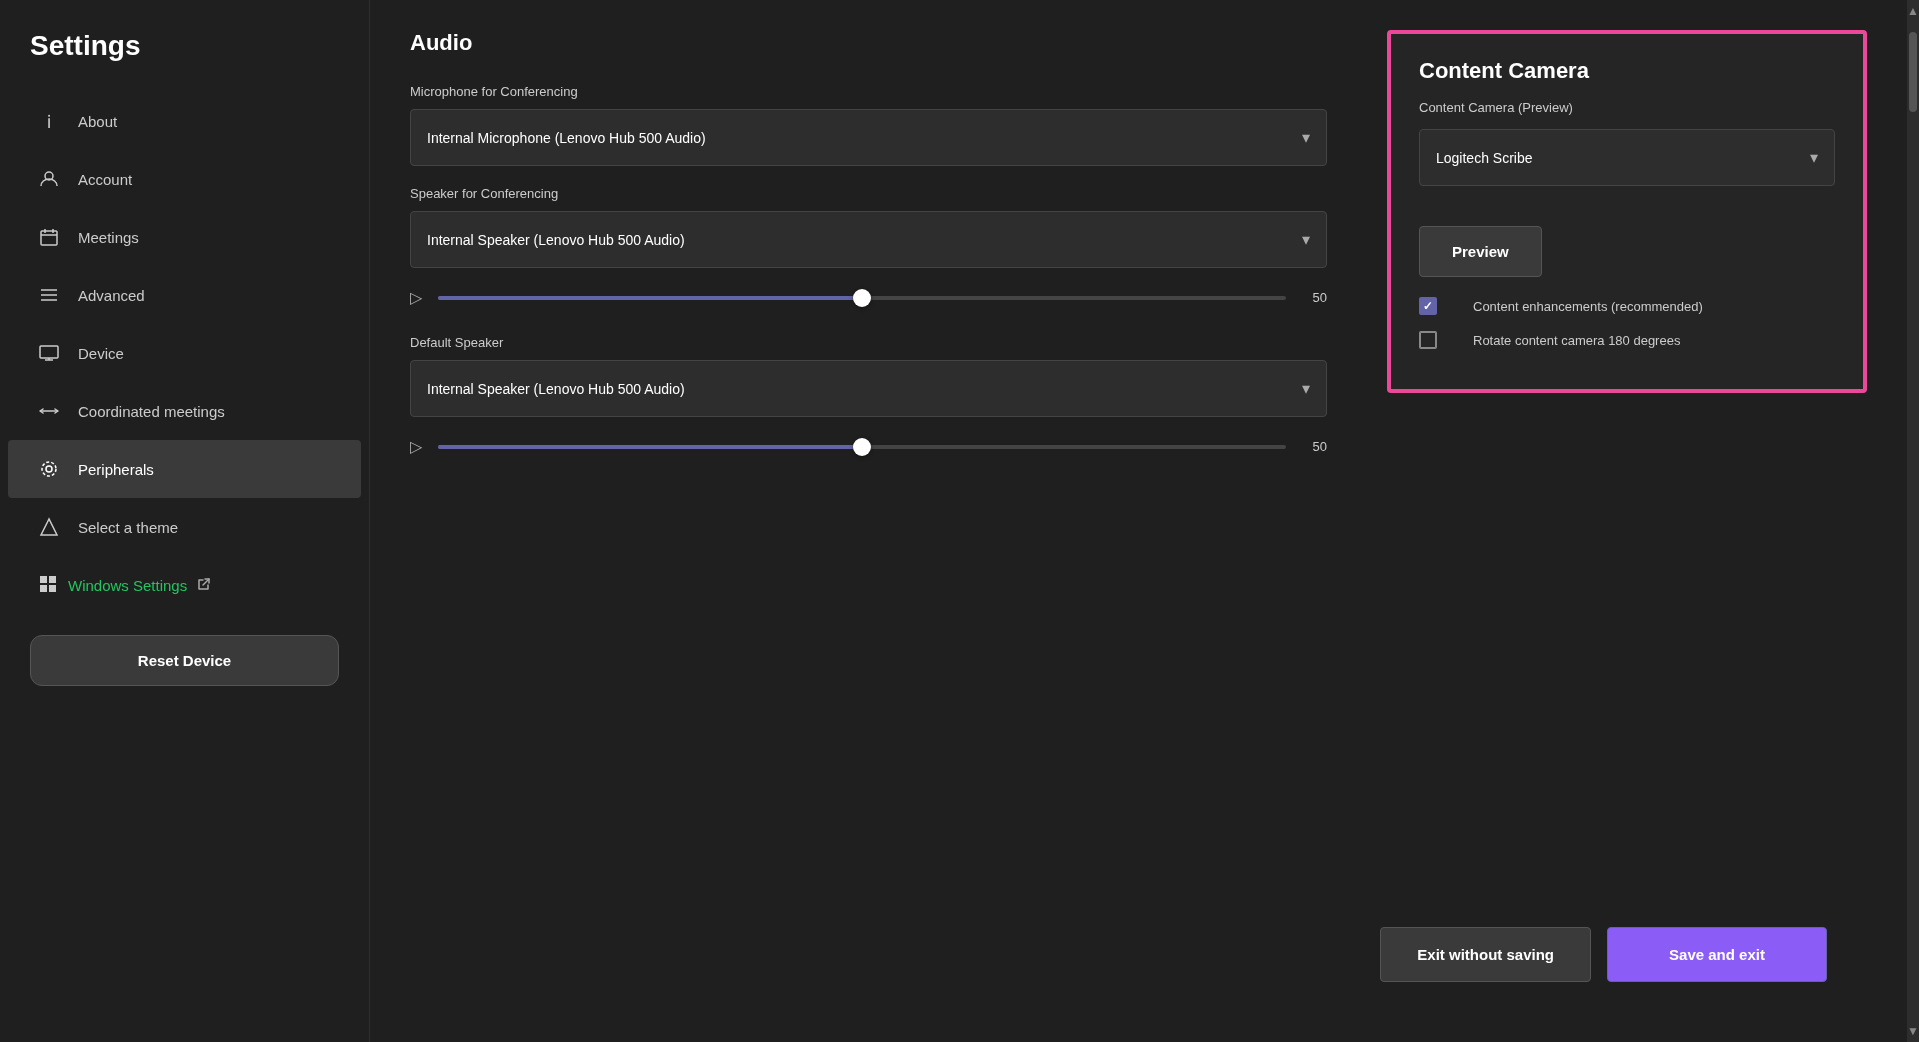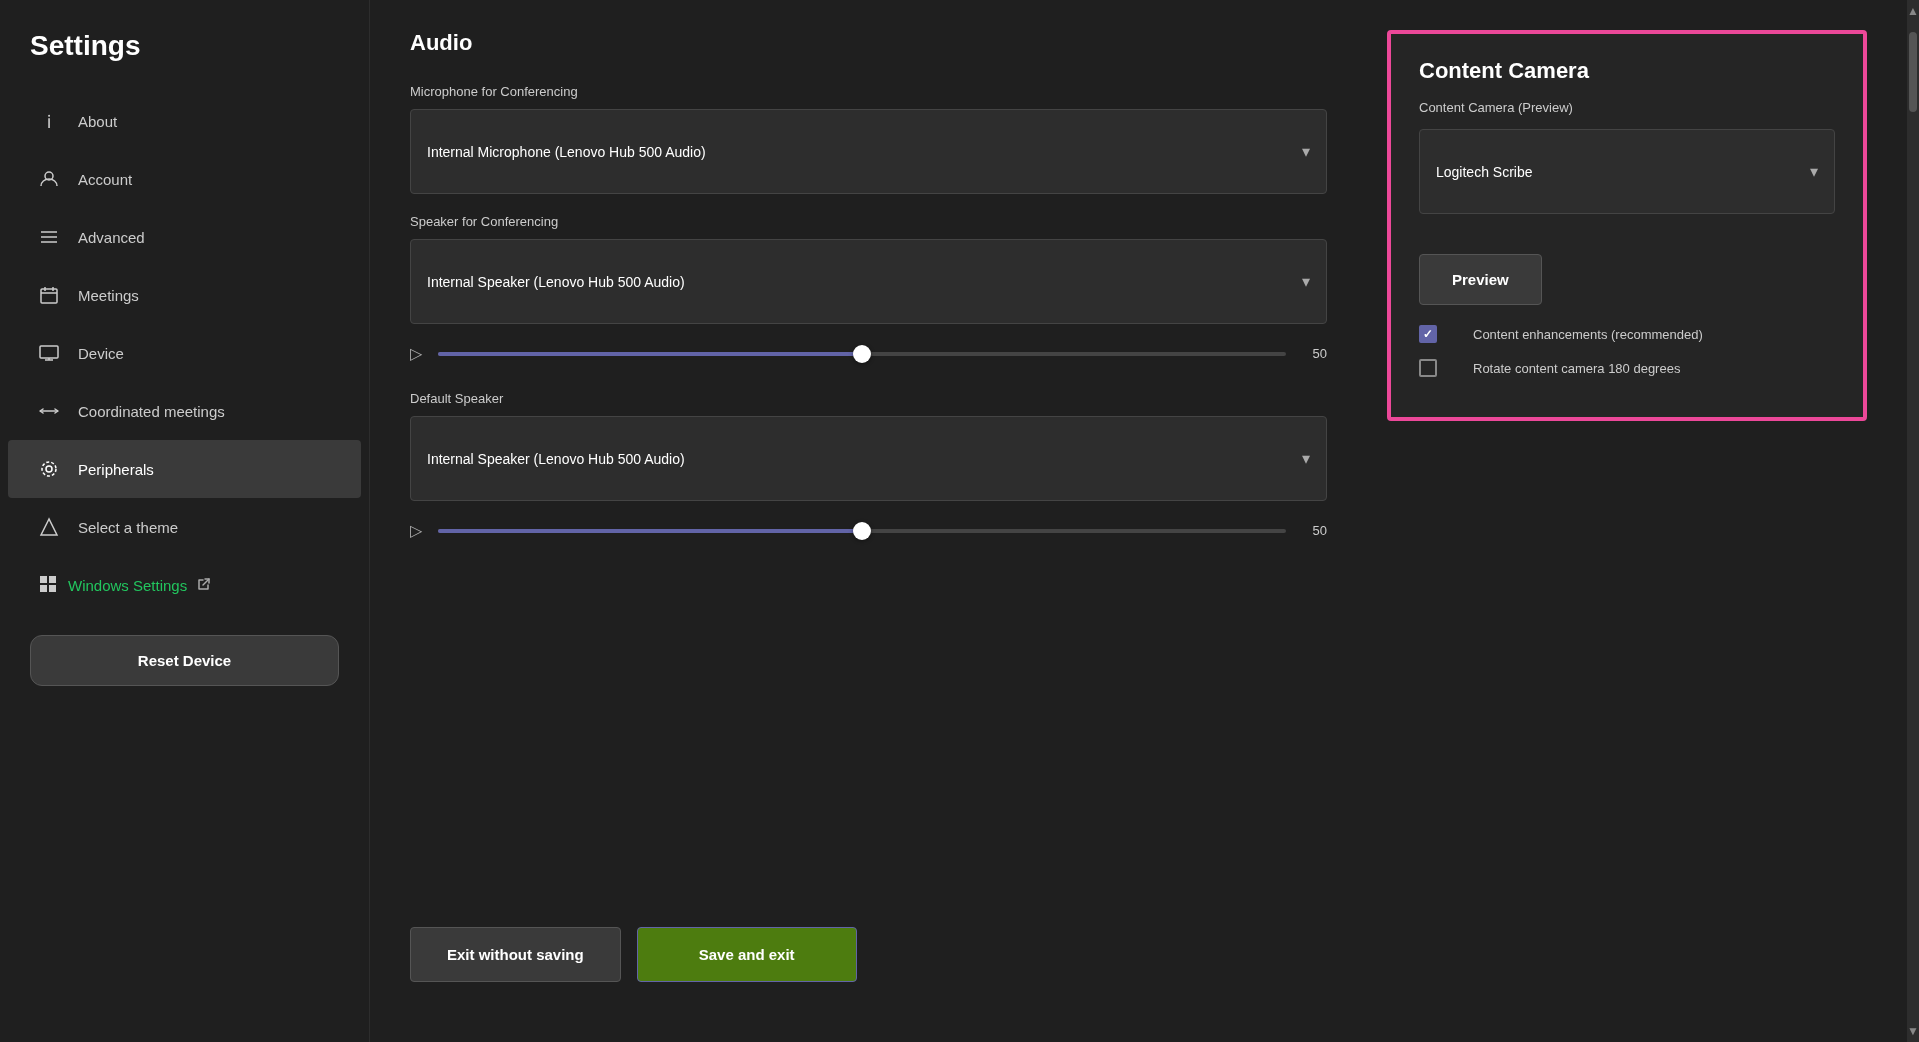--- a/index.html
+++ b/index.html
@@ -132,21 +132,21 @@
     .field-label {
       font-size: 13px;
       color: #cccccc;
       margin-bottom: 10px;
     }
 
     .dropdown {
       background: #2d2d2d;
       border: 1px solid #444;
       border-radius: 4px;
-      padding: 32px 16px;
+      padding: 18px 16px;
       display: flex;
       align-items: center;
       justify-content: space-between;
       cursor: pointer;
       margin-bottom: 20px;
       color: #ffffff;
       font-size: 14px;
     }
 
     .dropdown-arrow {
@@ -270,39 +270,40 @@
 
     .checkbox-label {
       font-size: 13px;
       color: #cccccc;
       margin-left: 24px;
     }
 
     
     .bottom-bar {
       display: flex;
+      justify-content: flex-end;
       gap: 16px;
       padding: 30px 40px 30px 0;
       margin-top: auto;
     }
 
     .btn-exit {
       background: #3a3a3a;
       border: 1px solid #555;
       color: #ffffff;
       padding: 18px 36px;
       border-radius: 4px;
       font-size: 15px;
       font-weight: 600;
       cursor: pointer;
       min-width: 200px;
     }
 
     .btn-save {
-      background: #4d7c0f;
+      background: #8b5cf6;
       border: 1px solid #6264a7;
       color: #ffffff;
       padding: 18px 36px;
       border-radius: 4px;
       font-size: 15px;
       font-weight: 600;
       cursor: pointer;
       min-width: 220px;
     }
 
@@ -347,38 +348,38 @@
         <circle cx="10" cy="7" r="4" stroke="#ccc" stroke-width="1.5"></circle>
         <path d="M2 17c0-4 3.6-7 8-7s8 3 8 7" stroke="#ccc" stroke-width="1.5" fill="none"></path>
       </svg>
     </span>
     <span class="sidebar-item-label">Account</span>
   </div>
 
   <div class="sidebar-item">
     <span class="icon">
       <svg width="20" height="20" viewBox="0 0 20 20" fill="none">
-        <line x1="2" y1="5" x2="18" y2="5" stroke="#ccc" stroke-width="1.5"></line>
-        <line x1="2" y1="10" x2="18" y2="10" stroke="#ccc" stroke-width="1.5"></line>
-        <line x1="2" y1="15" x2="18" y2="15" stroke="#ccc" stroke-width="1.5"></line>
-      </svg>
-    </span>
-    <span class="sidebar-item-label">Advanced</span>
-  </div>
-
-  <div class="sidebar-item">
-    <span class="icon">
-      <svg width="20" height="20" viewBox="0 0 20 20" fill="none">
         <rect x="2" y="4" width="16" height="14" rx="1" stroke="#ccc" stroke-width="1.5"></rect>
         <line x1="2" y1="8" x2="18" y2="8" stroke="#ccc" stroke-width="1.5"></line>
         <line x1="6" y1="2" x2="6" y2="6" stroke="#ccc" stroke-width="1.5"></line>
         <line x1="14" y1="2" x2="14" y2="6" stroke="#ccc" stroke-width="1.5"></line>
       </svg>
     </span>
     <span class="sidebar-item-label">Meetings</span>
+  </div>
+
+  <div class="sidebar-item">
+    <span class="icon">
+      <svg width="20" height="20" viewBox="0 0 20 20" fill="none">
+        <line x1="2" y1="5" x2="18" y2="5" stroke="#ccc" stroke-width="1.5"></line>
+        <line x1="2" y1="10" x2="18" y2="10" stroke="#ccc" stroke-width="1.5"></line>
+        <line x1="2" y1="15" x2="18" y2="15" stroke="#ccc" stroke-width="1.5"></line>
+      </svg>
+    </span>
+    <span class="sidebar-item-label">Advanced</span>
   </div>
 
   <div class="sidebar-item">
     <span class="icon">
       <svg width="20" height="20" viewBox="0 0 20 20" fill="none">
         <rect x="1" y="3" width="18" height="12" rx="1" stroke="#ccc" stroke-width="1.5"></rect>
         <line x1="6" y1="17" x2="14" y2="17" stroke="#ccc" stroke-width="1.5"></line>
         <line x1="10" y1="15" x2="10" y2="17" stroke="#ccc" stroke-width="1.5"></line>
       </svg>
     </span>

